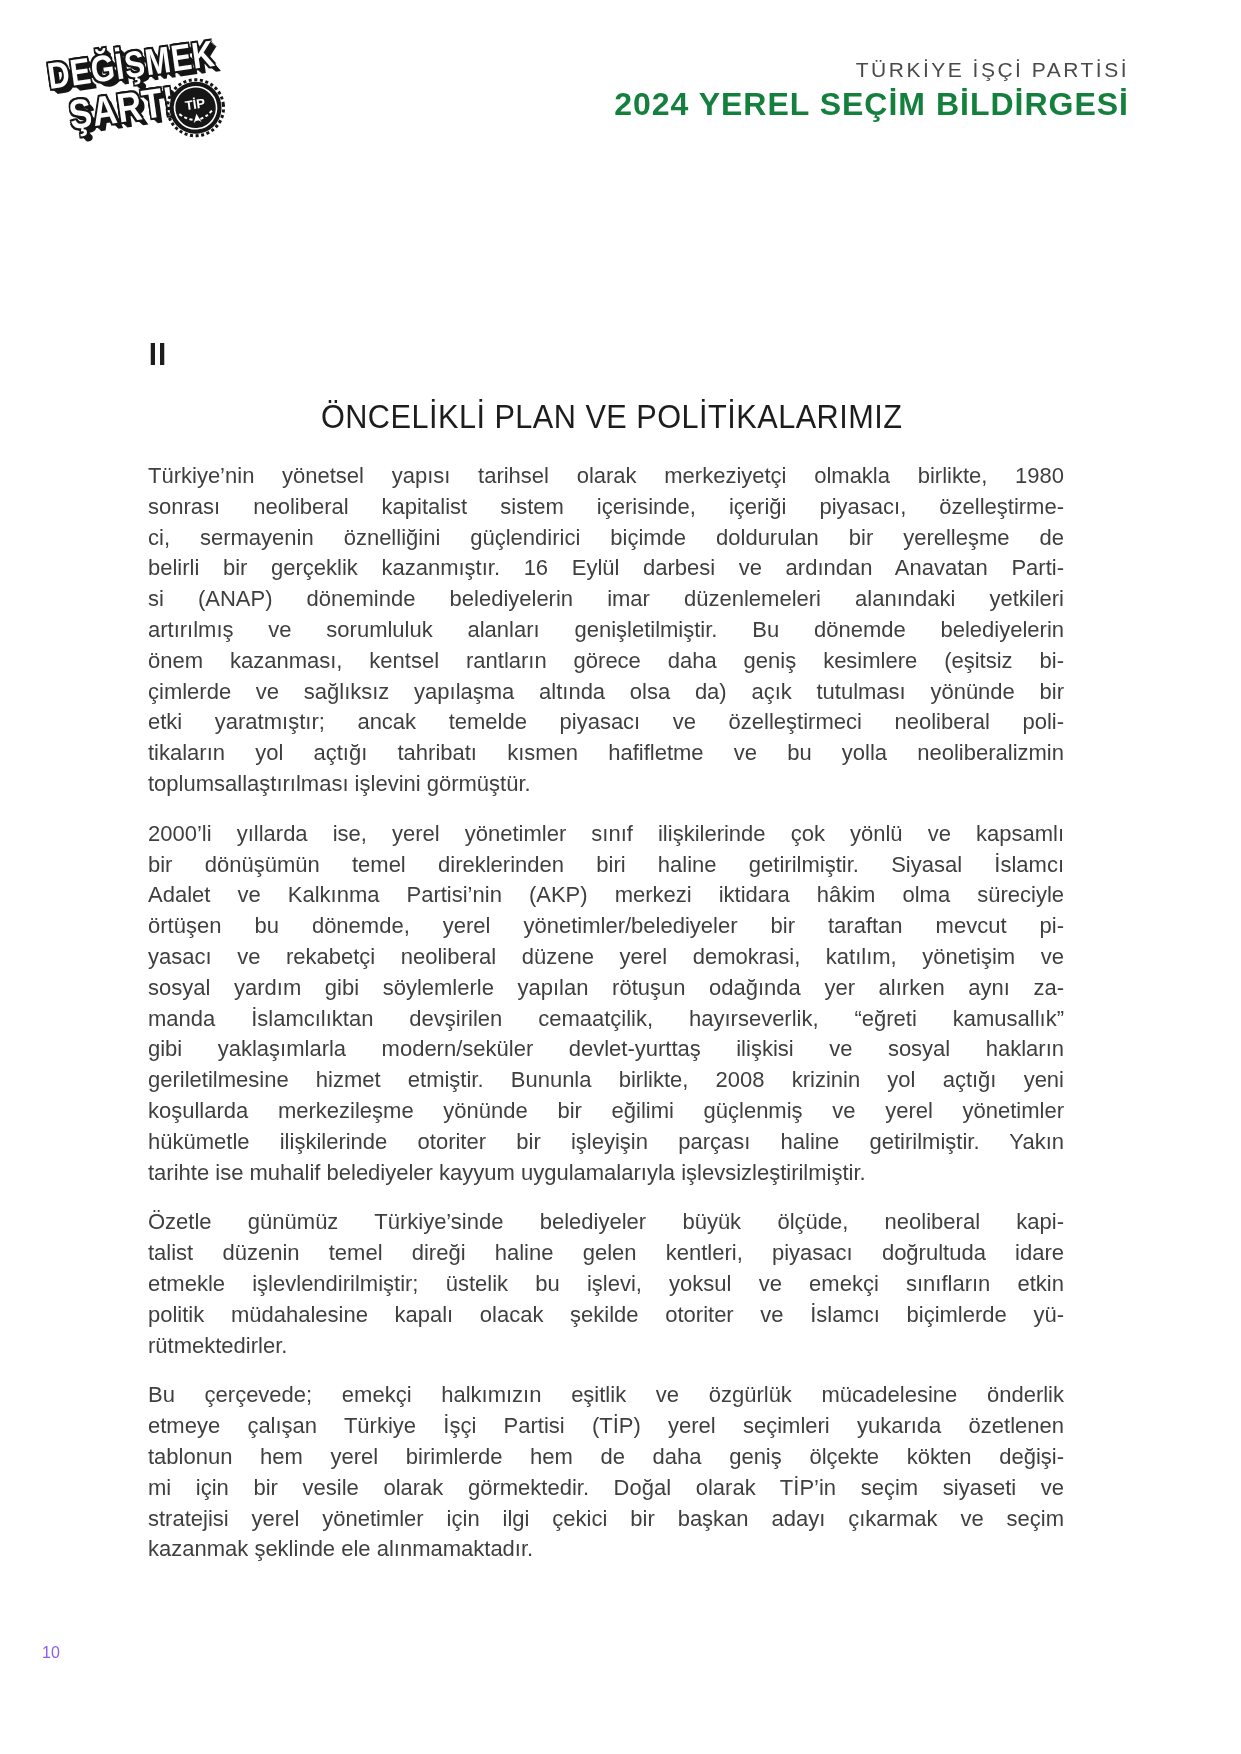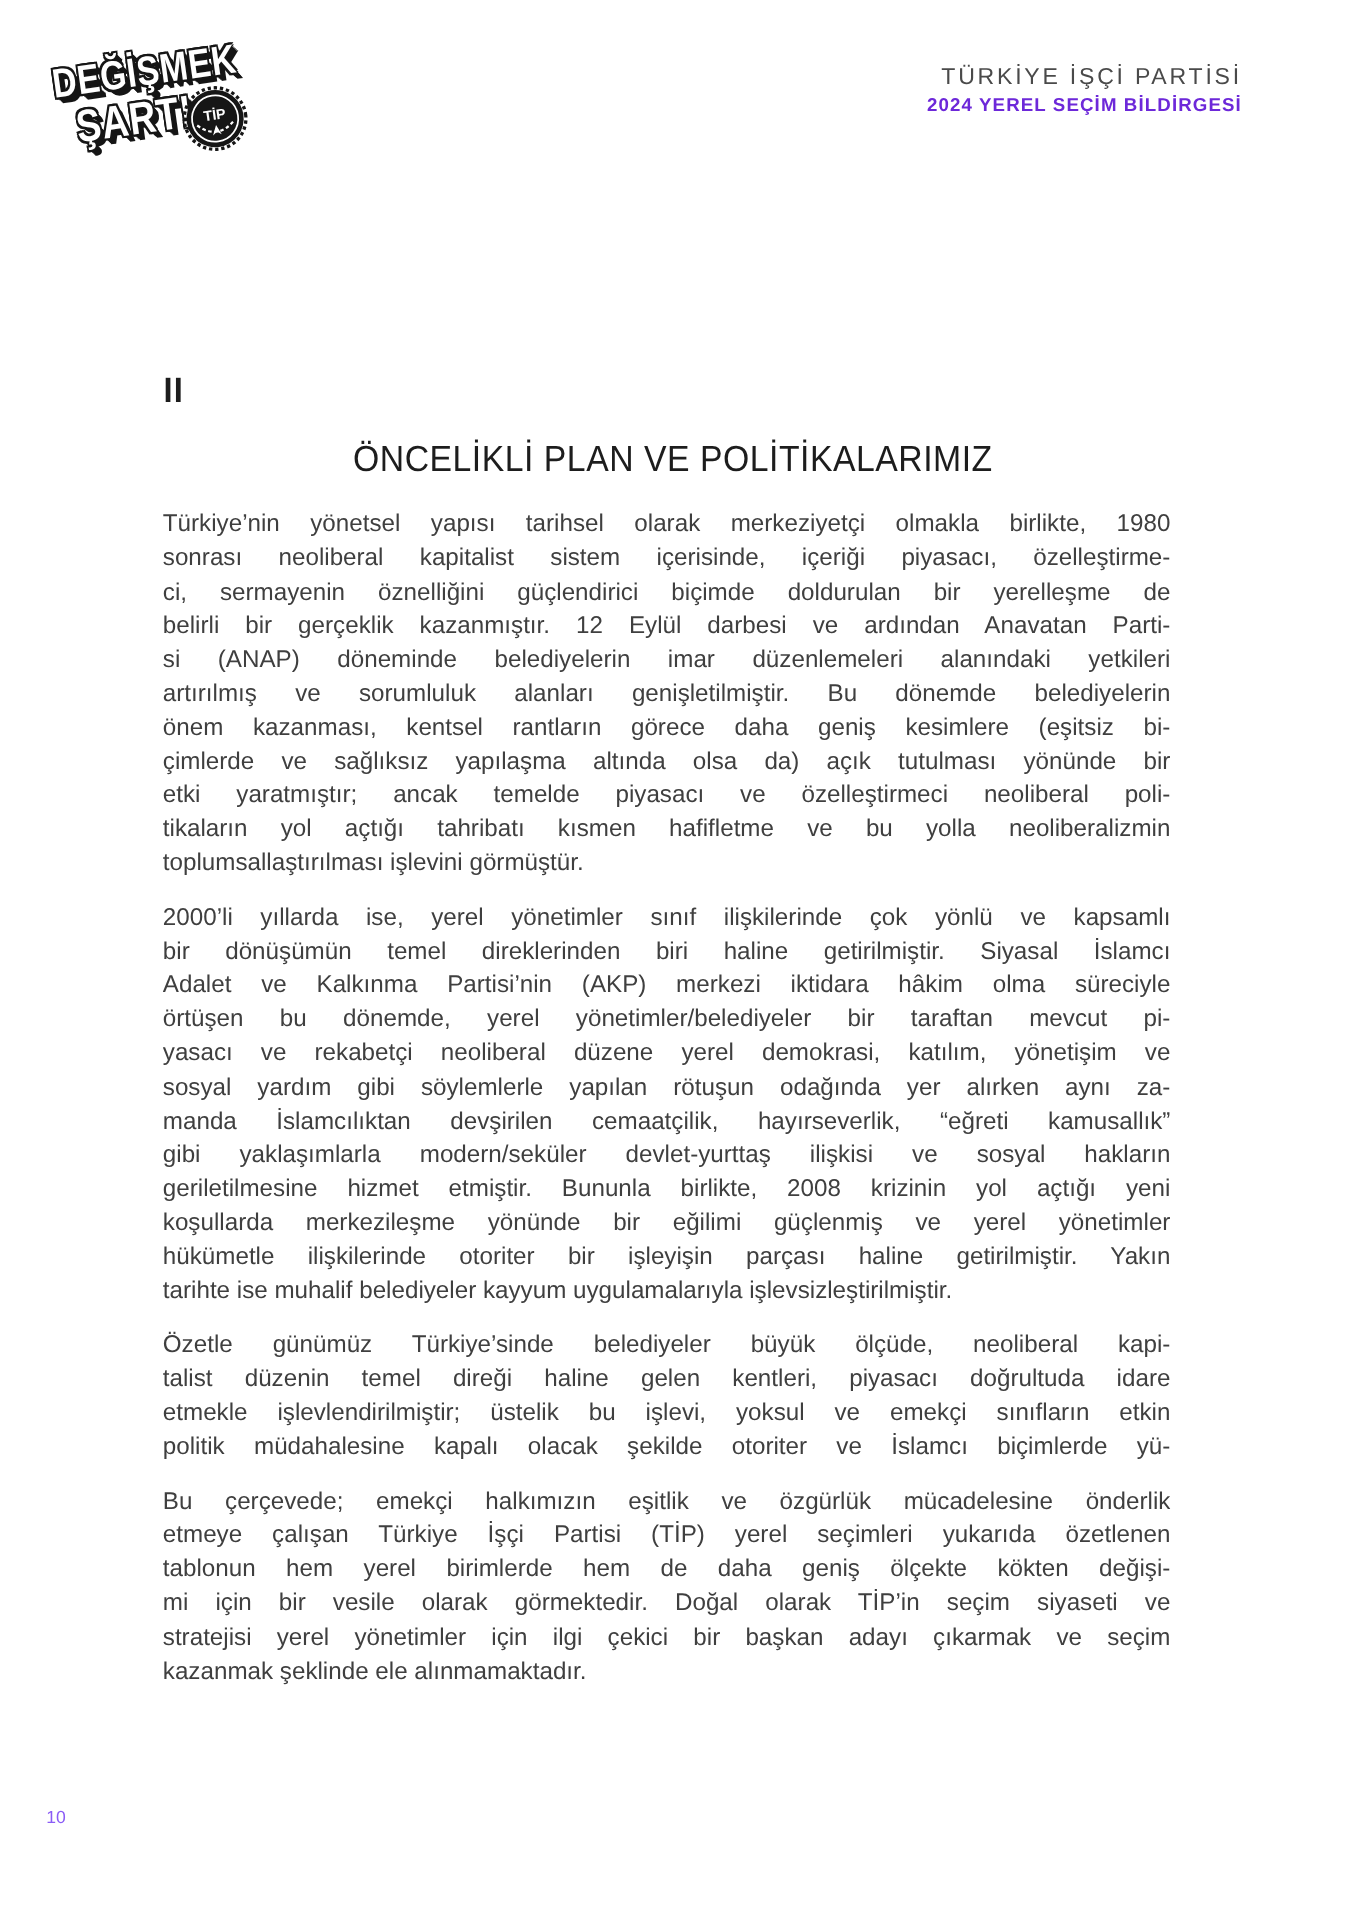--- a/index.html
+++ b/index.html
@@ -32,21 +32,21 @@
   .logo-row2 { margin-top: 3px; margin-left: 16px; }
   .logo-row2 .logo-word { font-size: 41px; }
   .logo-badge { position: absolute; left: 112px; top: 40px; }
 
   
   .header-right { position: absolute; top: 58px; right: 112px; text-align: right; }
   .header-line1 {
     font-size: 21px; font-weight: 400; letter-spacing: 2.5px; color: #4a4a4a;
   }
   .header-line2 {
-    font-size: 17px; font-weight: 700; letter-spacing: 1px; color: #6d28d9; margin-top: 4px;
+    font-size: 32px; font-weight: 700; letter-spacing: 1px; color: #15803d; margin-top: 4px;
   }
 
   
   .section-number {
     position: absolute; top: 336px; left: 148px; width: 928px;
     font-size: 32px; font-weight: 900; color: #1d1d1d;
     letter-spacing: 1px;
   }
   .section-title {
     position: absolute; top: 398px; left: 148px; width: 928px;
@@ -106,21 +106,21 @@
   </div>
   <div class="section-title">
     <span class="condense">ÖNCELİKLİ PLAN VE POLİTİKALARIMIZ</span>
   </div>
 
   <div class="body-text">
       <div class="paragraph">
         <div class="line">Türkiye’nin yönetsel yapısı tarihsel olarak merkeziyetçi olmakla birlikte, 1980</div>
         <div class="line">sonrası neoliberal kapitalist sistem içerisinde, içeriği piyasacı, özelleştirme-</div>
         <div class="line">ci, sermayenin öznelliğini güçlendirici biçimde doldurulan bir yerelleşme de</div>
-        <div class="line">belirli bir gerçeklik kazanmıştır. 12 Eylül darbesi ve ardından Anavatan Parti-</div>
+        <div class="line">belirli bir gerçeklik kazanmıştır. 16 Eylül darbesi ve ardından Anavatan Parti-</div>
         <div class="line">si (ANAP) döneminde belediyelerin imar düzenlemeleri alanındaki yetkileri</div>
         <div class="line">artırılmış ve sorumluluk alanları genişletilmiştir. Bu dönemde belediyelerin</div>
         <div class="line">önem kazanması, kentsel rantların görece daha geniş kesimlere (eşitsiz bi-</div>
         <div class="line">çimlerde ve sağlıksız yapılaşma altında olsa da) açık tutulması yönünde bir</div>
         <div class="line">etki yaratmıştır; ancak temelde piyasacı ve özelleştirmeci neoliberal poli-</div>
         <div class="line">tikaların yol açtığı tahribatı kısmen hafifletme ve bu yolla neoliberalizmin</div>
         <div class="line last">toplumsallaştırılması işlevini görmüştür.</div>
       </div>
       <div class="paragraph">
         <div class="line">2000’li yıllarda ise, yerel yönetimler sınıf ilişkilerinde çok yönlü ve kapsamlı</div>
@@ -134,20 +134,21 @@
         <div class="line">geriletilmesine hizmet etmiştir. Bununla birlikte, 2008 krizinin yol açtığı yeni</div>
         <div class="line">koşullarda merkezileşme yönünde bir eğilimi güçlenmiş ve yerel yönetimler</div>
         <div class="line">hükümetle ilişkilerinde otoriter bir işleyişin parçası haline getirilmiştir. Yakın</div>
         <div class="line last">tarihte ise muhalif belediyeler kayyum uygulamalarıyla işlevsizleştirilmiştir.</div>
       </div>
       <div class="paragraph">
         <div class="line">Özetle günümüz Türkiye’sinde belediyeler büyük ölçüde, neoliberal kapi-</div>
         <div class="line">talist düzenin temel direği haline gelen kentleri, piyasacı doğrultuda idare</div>
         <div class="line">etmekle işlevlendirilmiştir; üstelik bu işlevi, yoksul ve emekçi sınıfların etkin</div>
         <div class="line">politik müdahalesine kapalı olacak şekilde otoriter ve İslamcı biçimlerde yü-</div>
+        <div class="line last">rütmektedirler.</div>
       </div>
       <div class="paragraph">
         <div class="line">Bu çerçevede; emekçi halkımızın eşitlik ve özgürlük mücadelesine önderlik</div>
         <div class="line">etmeye çalışan Türkiye İşçi Partisi (TİP) yerel seçimleri yukarıda özetlenen</div>
         <div class="line">tablonun hem yerel birimlerde hem de daha geniş ölçekte kökten değişi-</div>
         <div class="line">mi için bir vesile olarak görmektedir. Doğal olarak TİP’in seçim siyaseti ve</div>
         <div class="line">stratejisi yerel yönetimler için ilgi çekici bir başkan adayı çıkarmak ve seçim</div>
         <div class="line last">kazanmak şeklinde ele alınmamaktadır.</div>
       </div>
     </div>

